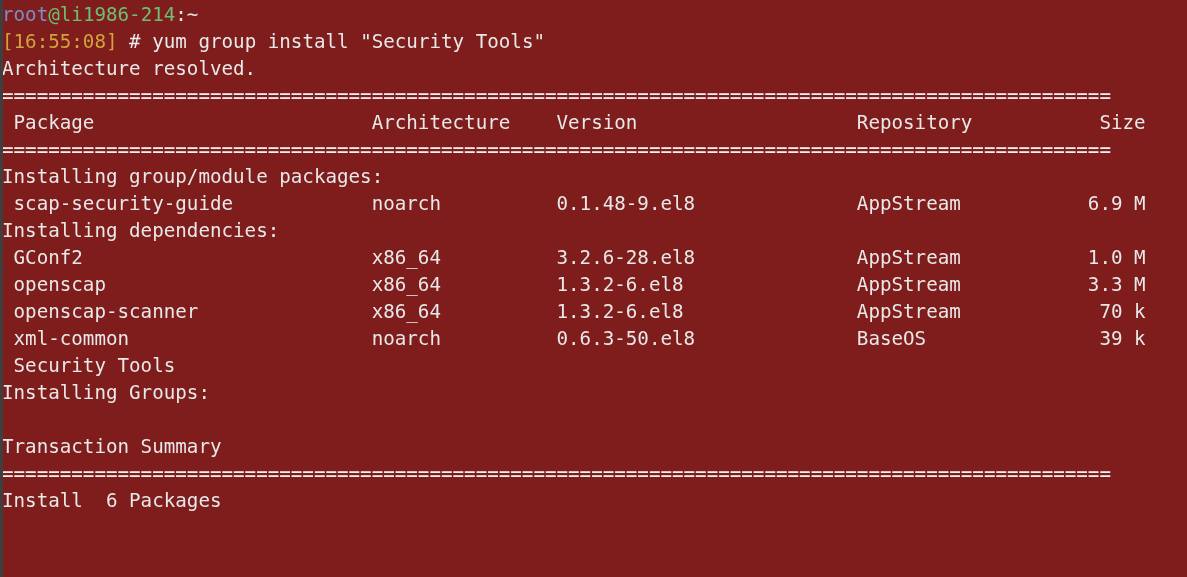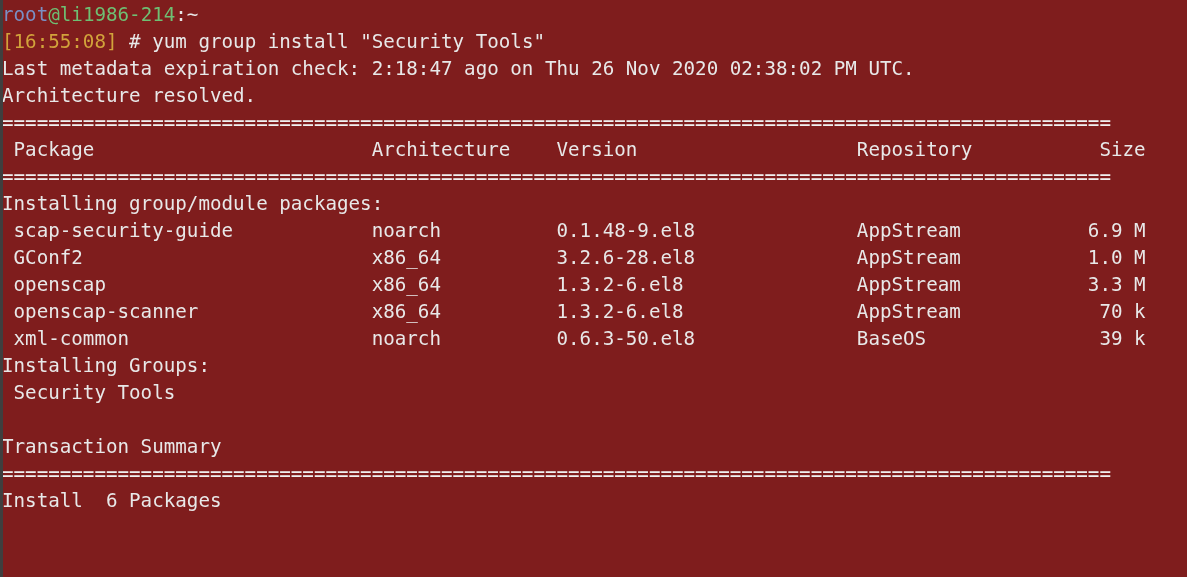--- a/index.html
+++ b/index.html
@@ -55,37 +55,37 @@
 <body>
 
 <div id="terminal">
 
   <div id="scroll-gutter"></div>
 
   <div class="line"><span class="seg c-user">root</span><span class="seg c-host">@</span><span class="seg c-host">li1986-214</span><span class="seg c-punct">:~</span></div>
 
   <div class="line"><span class="seg c-time">[16:55:08]</span><span class="seg c-out"> </span><span class="seg c-out">#</span><span class="seg c-out"> </span><span class="seg c-out">yum group install "Security Tools"</span></div>
 
-  <div class="line c-out">Last metadata expiration check: 2:18:47 ago on Thu 26 Nov 2020 02:38:02 PM UTC.</div>
   <div class="line c-out">Architecture resolved.</div>
 
   <div class="line c-sep">================================================================================================</div>
   <div class="line c-out"> Package                        Architecture    Version                   Repository           Size</div>
   <div class="line c-sep">================================================================================================</div>
 
   <div class="line c-out">Installing group/module packages:</div>
   <div class="line c-out"> scap-security-guide            noarch          0.1.48-9.el8              AppStream           6.9 M</div>
 
+  <div class="line c-out">Installing dependencies:</div>
   <div class="line c-out"> GConf2                         x86_64          3.2.6-28.el8              AppStream           1.0 M</div>
   <div class="line c-out"> openscap                       x86_64          1.3.2-6.el8               AppStream           3.3 M</div>
   <div class="line c-out"> openscap-scanner               x86_64          1.3.2-6.el8               AppStream            70 k</div>
   <div class="line c-out"> xml-common                     noarch          0.6.3-50.el8              BaseOS               39 k</div>
 
+  <div class="line c-out"> Security Tools</div>
   <div class="line c-out">Installing Groups:</div>
-  <div class="line c-out"> Security Tools</div>
 
   <div class="line blank">&nbsp;</div>
 
   <div class="line c-out">Transaction Summary</div>
   <div class="line c-sep">================================================================================================</div>
   <div class="line c-out">Install  6 Packages</div>
 
 </div>
 
 </body></html>

